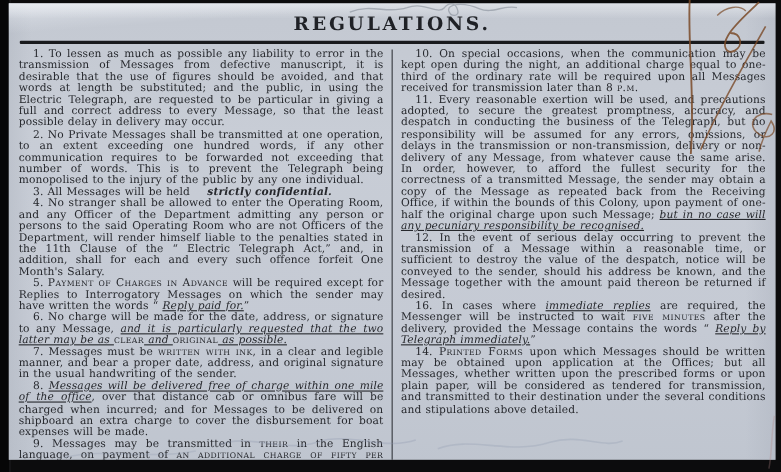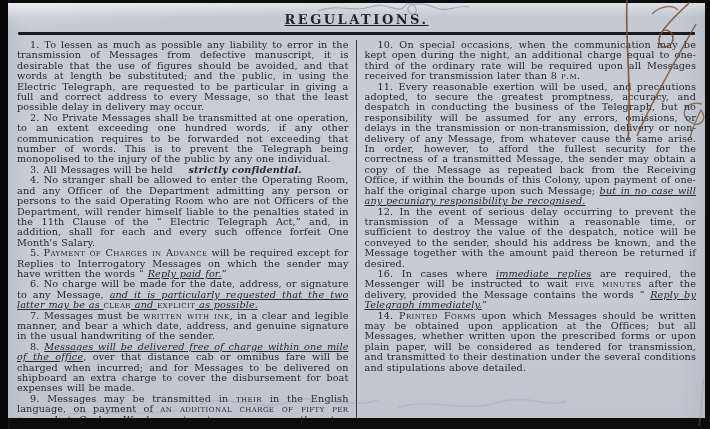--- a/index.html
+++ b/index.html
@@ -27,25 +27,24 @@
   }
   .paper::before {
     content: "";
     position: absolute; left: 0; top: 0; right: 0; height: 14px;
     background: linear-gradient(to bottom, rgba(248,250,253,0.5), rgba(248,250,253,0));
     pointer-events: none;
   }
   .doc-title {
     margin-top: 9px;
     text-align: center;
-    font-size: 13px;
+    font-size: 17px;
     font-weight: bold;
     letter-spacing: 2.5px;
     color: #1f2126;
-    text-decoration: underline;
   }
   .header-rule {
     height: 3px;
     background: #191a1d;
     margin: 5px 10px 0 10px;
     border-radius: 1px;
   }
   .columns {
     display: flex;
     padding: 5px 9px 0 9px;
@@ -76,22 +75,22 @@
   <div class="paper">
     <div class="doc-title">REGULATIONS.</div>
     <div class="header-rule"></div>
     <div class="columns">
       <div class="col col-left">
           <p class="reg-par"><span>1. To lessen as much as possible any liability to error in the transmission of Messages from defective manuscript, it is desirable that the use of figures should be avoided, and that words at length be substituted; and the public, in using the Electric Telegraph, are requested to be particular in giving a full and correct address to every Message, so that the least possible delay in delivery may occur.</span></p>
           <p class="reg-par"><span>2. No Private Messages shall be transmitted at one operation, to an extent exceeding one hundred words, if any other communication requires to be forwarded not exceeding that number of words. This is to prevent the Telegraph being monopolised to the injury of the public by any one individual.</span></p>
           <p class="reg-par"><span>3. All Messages will be held </span><span class="seg-bi">strictly confidential.</span></p>
           <p class="reg-par"><span>4. No stranger shall be allowed to enter the Operating Room, and any Officer of the Department admitting any person or persons to the said Operating Room who are not Officers of the Department, will render himself liable to the penalties stated in the 11th Clause of the “ Electric Telegraph Act,” and, in addition, shall for each and every such offence forfeit One Month's Salary.</span></p>
           <p class="reg-par"><span>5. </span><span class="seg-sc">Payment of Charges in Advance</span><span> will be required except for Replies to Interrogatory Messages on which the sender may have written the words “ </span><span class="seg-i">Reply paid for.</span><span>”</span></p>
-          <p class="reg-par"><span>6. No charge will be made for the date, address, or signature to any Message, </span><span class="seg-i">and it is particularly requested that the two latter may be as </span><span class="seg-sc">clear</span><span class="seg-i"> and </span><span class="seg-sc">explicit</span><span class="seg-i"> as possible.</span></p>
-          <p class="reg-par"><span>7. Messages must be </span><span class="seg-sc">written with ink</span><span>, in a clear and legible manner, and bear a which date, address, and genuine signature in the usual handwriting of the sender.</span></p>
+          <p class="reg-par"><span>6. No charge will be made for the date, address, or signature to any Message, </span><span class="seg-i">and it is particularly requested that the two latter may be as </span><span class="seg-sc">clear</span><span class="seg-i"> and </span><span class="seg-sc">original</span><span class="seg-i"> as possible.</span></p>
+          <p class="reg-par"><span>7. Messages must be </span><span class="seg-sc">written with ink</span><span>, in a clear and legible manner, and bear a proper date, address, and original signature in the usual handwriting of the sender.</span></p>
           <p class="reg-par"><span>8. </span><span class="seg-i">Messages will be delivered free of charge within one mile of the office</span><span>, over that distance cab or omnibus fare will be charged when incurred; and for Messages to be delivered on shipboard an extra charge to cover the disbursement for boat expenses will be made.</span></p>
           <p class="reg-par"><span>9. Messages may be transmitted in </span><span class="seg-sc">their</span><span> in the English language, on payment of </span><span class="seg-sc">an additional charge of fifty per cent.</span><span>, </span><span class="seg-i">but Cypher Words must not average more than two syllables.</span></p>
         </div>
       <div class="col col-right">
           <p class="reg-par"><span>10. On special occasions, when the communication may be kept open during the night, an additional charge equal to one-third of the ordinary rate will be required upon all Messages received for transmission later than 8 </span><span class="seg-sc">p.m.</span></p>
           <p class="reg-par"><span>11. Every reasonable exertion will be used, and precautions adopted, to secure the greatest promptness, accuracy, and despatch in conducting the business of the Telegraph, but no responsibility will be assumed for any errors, omissions, or delays in the transmission or non-transmission, delivery or non-delivery of any Message, from whatever cause the same arise. In order, however, to afford the fullest security for the correctness of a transmitted Message, the sender may obtain a copy of the Message as repeated back from the Receiving Office, if within the bounds of this Colony, upon payment of one-half the original charge upon such Message; </span><span class="seg-i">but in no case will any pecuniary responsibility be recognised.</span></p>
           <p class="reg-par"><span>12. In the event of serious delay occurring to prevent the transmission of a Message within a reasonable time, or sufficient to destroy the value of the despatch, notice will be conveyed to the sender, should his address be known, and the Message together with the amount paid thereon be returned if desired.</span></p>
           <p class="reg-par"><span>16. In cases where </span><span class="seg-i">immediate replies</span><span> are required, the Messenger will be instructed to wait </span><span class="seg-sc">five minutes</span><span> after the delivery, provided the Message contains the words “ </span><span class="seg-i">Reply by Telegraph immediately.</span><span>”</span></p>
           <p class="reg-par"><span>14. </span><span class="seg-sc">Printed Forms</span><span> upon which Messages should be written may be obtained upon application at the Offices; but all Messages, whether written upon the prescribed forms or upon plain paper, will be considered as tendered for transmission, and transmitted to their destination under the several conditions and stipulations above detailed.</span></p>
         </div>

